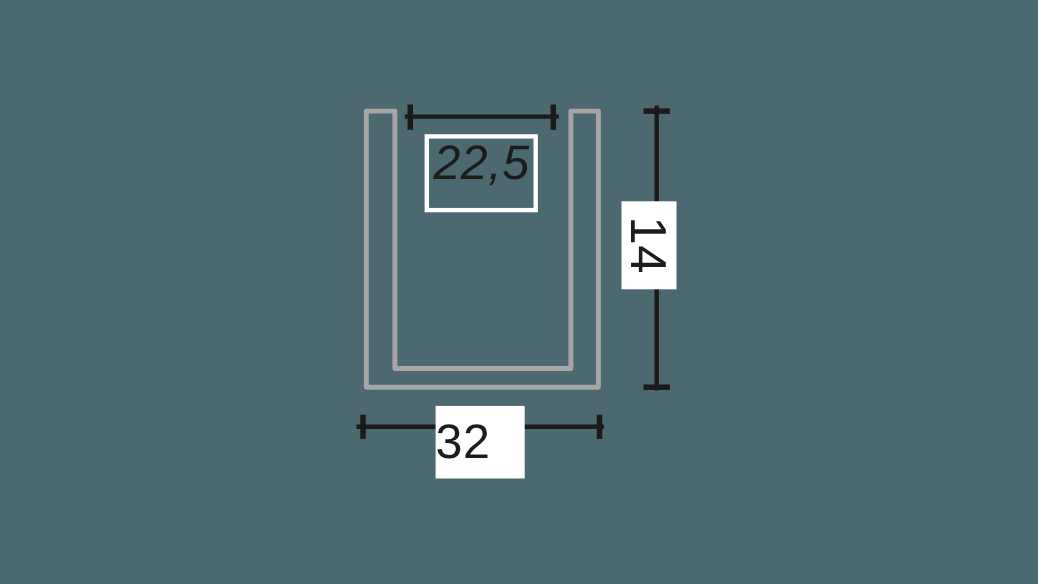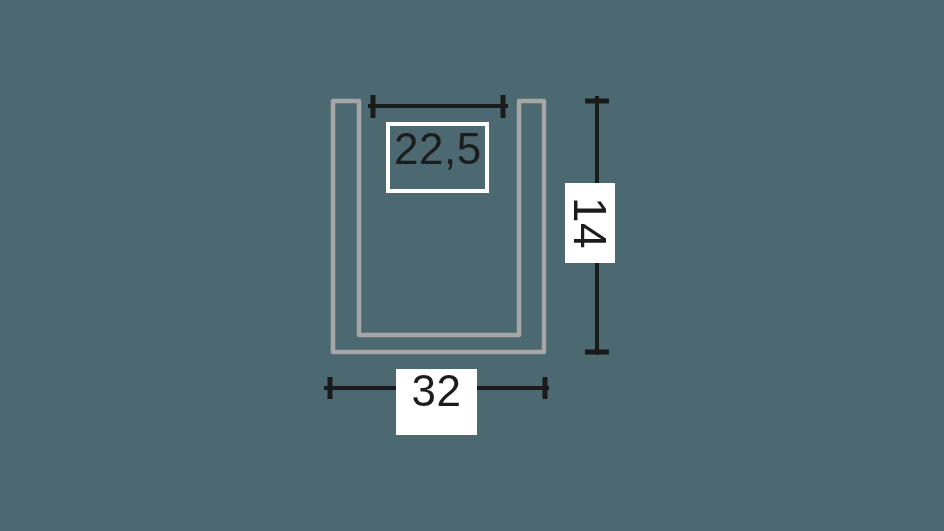--- a/index.html
+++ b/index.html
@@ -53,20 +53,21 @@
   }
   .box-outlined {
     left: 386px;
     top: 122px;
     width: 103px;
     height: 71px;
     border: 4px solid var(--label-box-fill);
     background: transparent;
     padding: 1px 0 0 4px;
     line-height: 1.0;
+    font-style: italic;
   }
   .box-filled-height {
     left: 565px;
     top: 183px;
     width: 50px;
     height: 80px;
     background: var(--label-box-fill);
     display: flex;
     align-items: center;
     justify-content: center;
@@ -76,22 +77,22 @@
     transform: rotate(90deg);
     font-size: 46px;
     white-space: nowrap;
   }
   .box-filled-width {
     left: 396px;
     top: 369px;
     width: 81px;
     height: 66px;
     background: var(--label-box-fill);
-    text-align: center;
-    padding-top: 0;
+    text-align: left;
+    padding-top: 11px;
     line-height: 1.0;
   }
 </style>
 </head>
 <body>
 
 <div class="canvas">
 
   <svg class="draw" viewBox="0 0 944 531">
 

